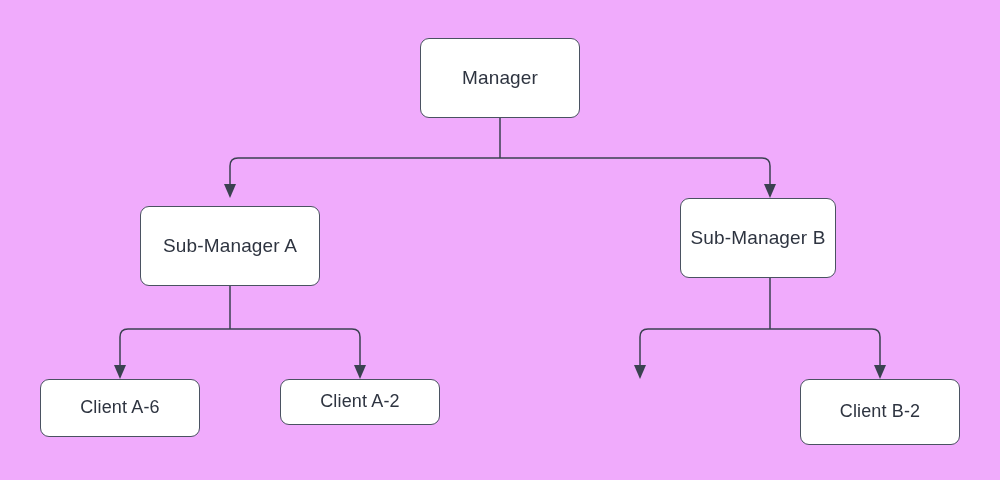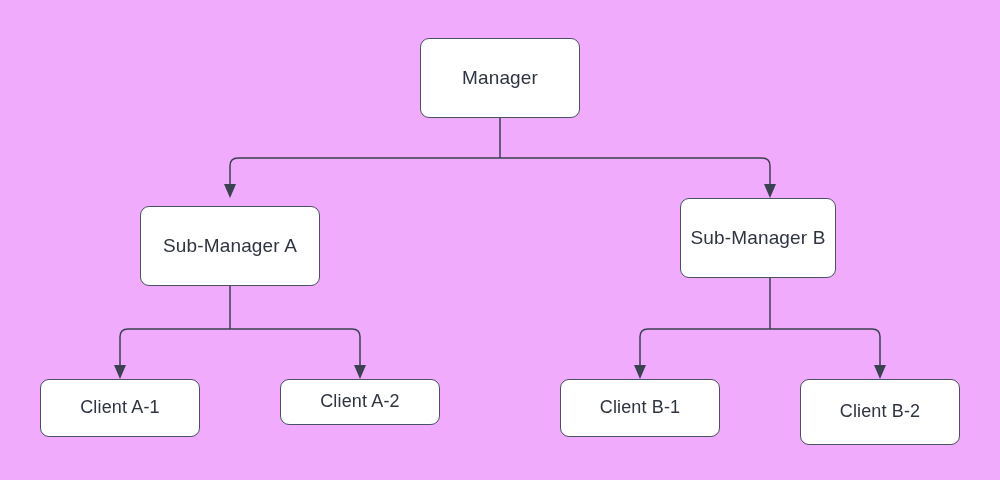--- a/index.html
+++ b/index.html
@@ -79,28 +79,25 @@
 
   <div class="node level-2" style="left:140px; top:198px; width:180px; height:80px;margin-top:8px;">
     <span class="node-label">Sub-Manager A</span>
   </div>
 
   <div class="node level-2" style="left:680px; top:198px; width:156px; height:80px;">
     <span class="node-label">Sub-Manager B</span>
   </div>
 
   <div class="node level-3" style="left:40px; top:379px; width:160px; height:58px;">
-    <span class="node-label">Client A-1</span>
+    <span class="node-label">Client A-6</span>
   </div>
 
   <div class="node level-3" style="left:280px; top:379px; width:160px; height:46px;">
     <span class="node-label">Client A-2</span>
   </div>
 
-  <div class="node level-3" style="left:560px; top:379px; width:160px; height:58px;">
-    <span class="node-label">Client B-1</span>
-  </div>
 
   <div class="node level-3" style="left:800px; top:379px; width:160px; height:66px;">
     <span class="node-label">Client B-2</span>
   </div>
 
 </div>
 
 </body></html>

